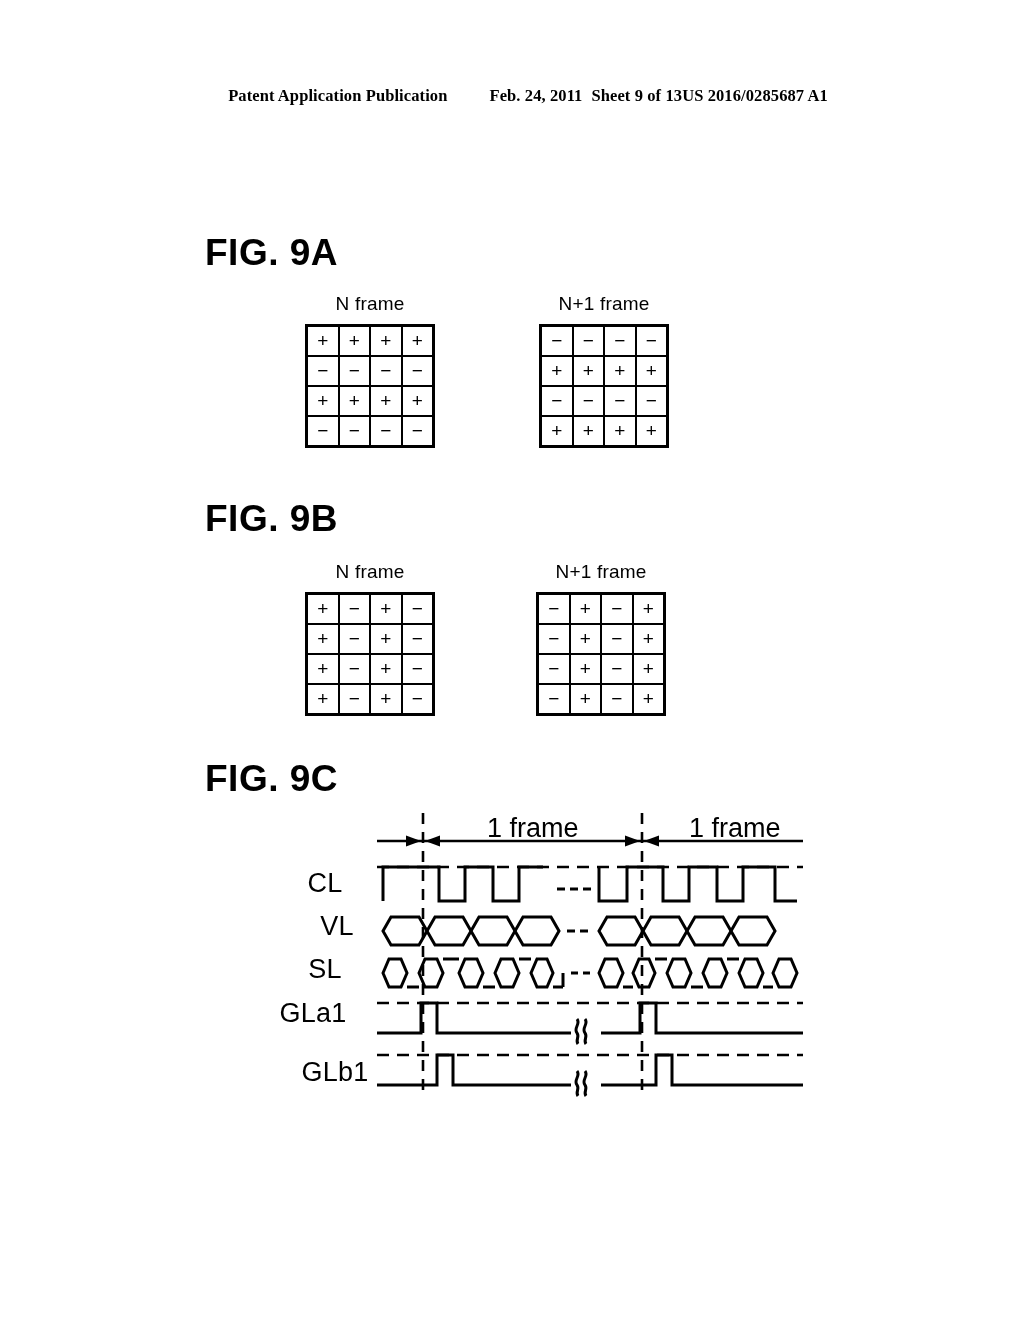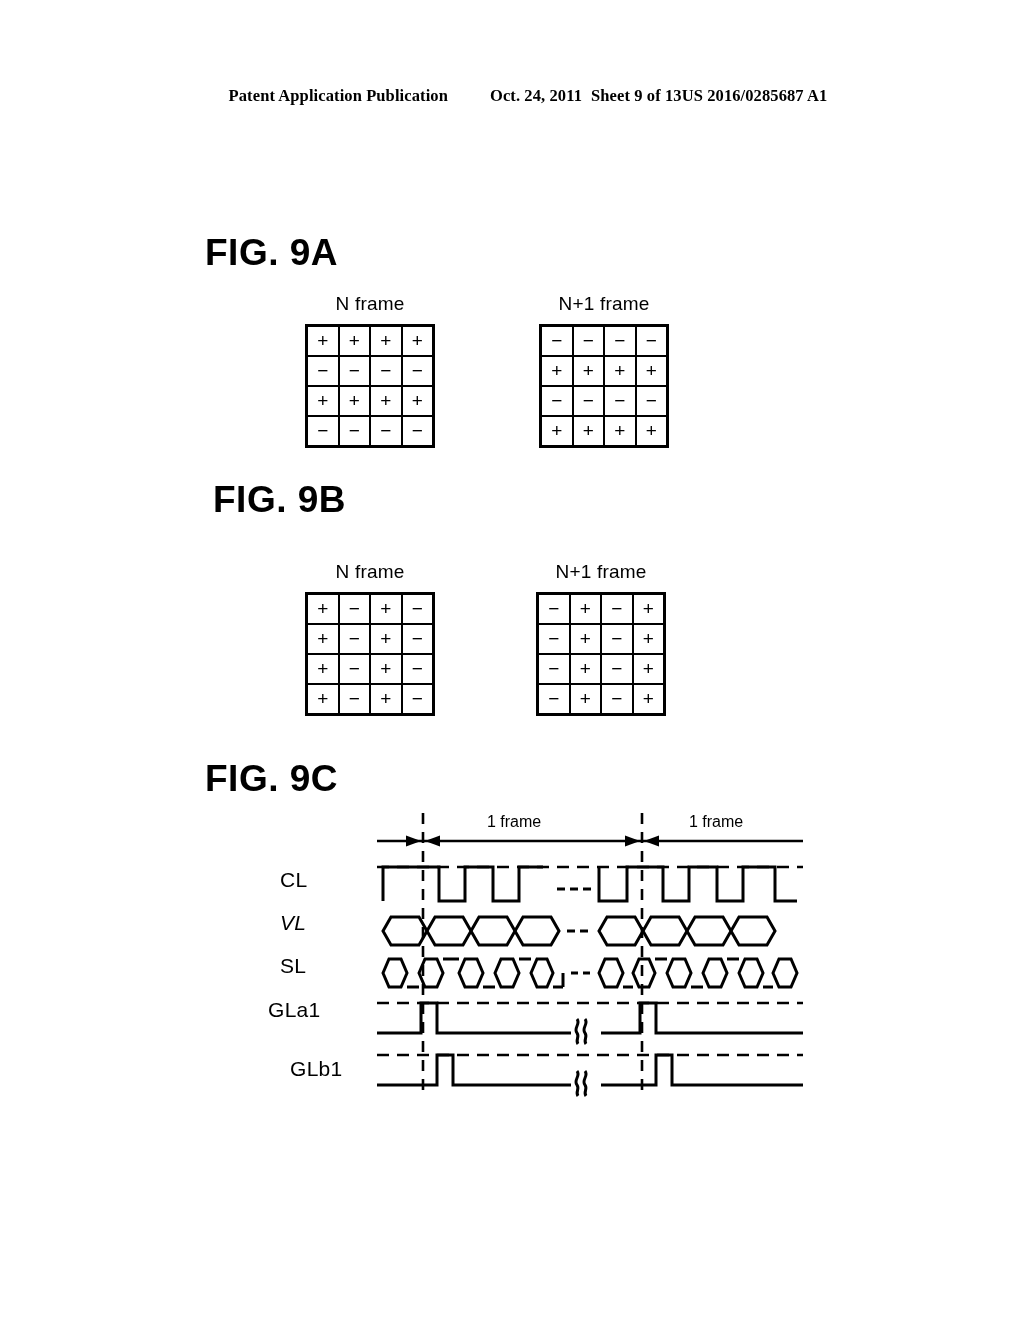--- a/index.html
+++ b/index.html
@@ -72,38 +72,38 @@
     font-size: 19px;
     line-height: 1;
     font-family: "Liberation Sans", sans-serif;
   }
   .grid .cell .sym { display: block; transform: translateY(-1px); }
 
   
   .timing-wrap { position: absolute; }
   .sig-label {
     position: absolute;
-    font-size: 21px;
-    text-align: left;
+    font-size: 27px;
+    text-align: center;
     white-space: nowrap;
     letter-spacing: 0.3px;
   }
   .frame-cap {
     position: absolute;
-    font-size: 16px;
+    font-size: 27px;
     white-space: nowrap;
   }
   svg { display: block; }
 </style>
 </head>
 <body>
 
 <div class="page-header">
   <span class="hdr-pub">Patent Application Publication</span>
-  <span class="hdr-date">Oct. 24, 2011</span>
+  <span class="hdr-date">Feb. 24, 2011</span>
   <span class="hdr-sheet">Sheet 9 of 13</span>
   <span class="hdr-num">US 2016/0285687 A1</span>
 </div>
 
 <div class="fig-block" id="fig-9a" style="left:205px; top:232px;">
   <div class="fig-title">FIG. 9A</div>
 </div>
 
 <div class="frame-group" style="left:305px; top:293px;">
   <div class="frame-label">N frame</div>
@@ -206,21 +206,21 @@
       </div>
     <div class="cell">
         <span class="sym">+</span>
       </div>
     <div class="cell">
         <span class="sym">+</span>
       </div>
   </div>
 </div>
 
-<div class="fig-block" id="fig-9b" style="left:205px; top:479px;margin-left:8px;">
+<div class="fig-block" id="fig-9b" style="left:205px; top:498px;">
   <div class="fig-title">FIG. 9B</div>
 </div>
 
 <div class="frame-group" style="left:305px; top:561px;">
   <div class="frame-label">N frame</div>
   <div class="grid" style="width:130px; height:124px;">
     <div class="cell">
         <span class="sym">+</span>
       </div>
     <div class="cell">
@@ -323,21 +323,21 @@
         <span class="sym">+</span>
       </div>
   </div>
 </div>
 
 <div class="fig-block" id="fig-9c" style="left:205px; top:758px;">
   <div class="fig-title">FIG. 9C</div>
 </div>
 
 <div class="sig-label" style="left:280px; top:868px; width:90px;">CL</div>
-<div class="sig-label" style="left:280px; top:911px; width:90px;font-style:italic;">VL</div>
+<div class="sig-label" style="left:292px; top:911px; width:90px;">VL</div>
 <div class="sig-label" style="left:280px; top:954px; width:90px;">SL</div>
 <div class="sig-label" style="left:268px; top:998px; width:90px;">GLa1</div>
 <div class="sig-label" style="left:290px; top:1045px; width:90px;margin-top:12px;">GLb1</div>
 
 <div class="frame-cap" style="left:487px; top:813px;">1 frame</div>
 <div class="frame-cap" style="left:689px; top:813px;">1 frame</div>
 
 <div class="timing-wrap" style="left:375px; top:805px;">
 <svg width="430" height="300" viewBox="0 0 430 300" xmlns="http://www.w3.org/2000/svg">
   <g fill="none" stroke="#000" stroke-width="3" stroke-linecap="butt" stroke-linejoin="miter">

